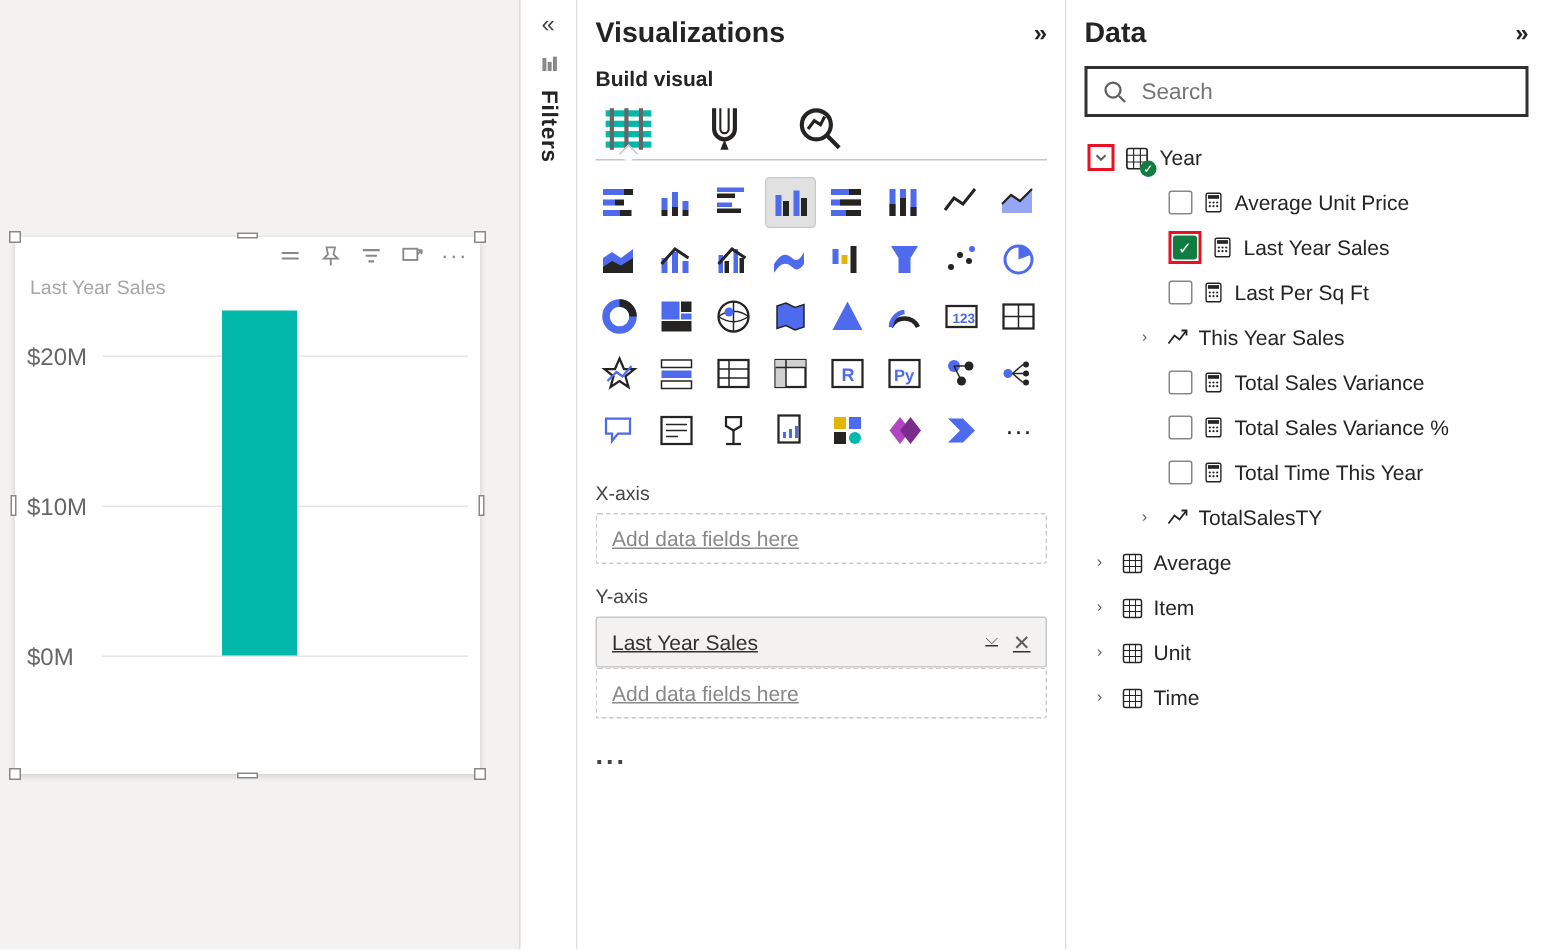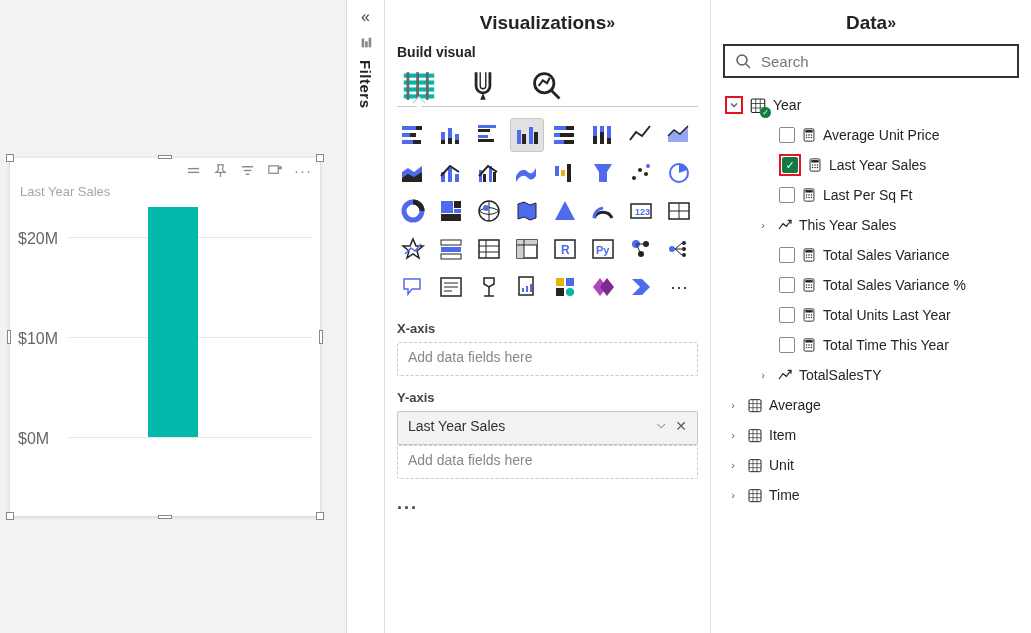--- a/index.html
+++ b/index.html
@@ -112,21 +112,21 @@
     border-right: 1px solid #ddd;
     display: flex;
     flex-direction: column;
     padding: 6px 12px 12px;
   }
   .pane.viz { width: 326px; }
   .pane.data { width: 320px; border-right: none; }
   .pane-header {
     display: flex;
     align-items: center;
-    justify-content: center;
+    justify-content: space-between;
     height: 34px;
   }
   .pane-title {
     font-size: 19px;
     font-weight: 600;
   }
   .chevron-expand { font-size: 16px; font-weight:600; }
 
   .sub-title {
     font-size: 14px;
@@ -176,30 +176,29 @@
     outline: 1px solid #c8c8c8;
   }
   .viz-icon svg { width:26px; height:26px; }
 
   
   .well-label {
     font-size: 13px;
     color: #444;
     margin-top: 14px;
     margin-bottom: 6px;
-    font-weight: bold;
   }
   .well {
     border: 1px dashed #c8c8c8;
     border-radius: 2px;
     min-height: 34px;
     padding: 6px 10px;
     font-size: 14px;
     color: #888;
-    display:flex; align-items:flex-start;
+    display:flex; align-items:center;text-decoration:underline;
   }
   .well.filled {
     border-style: solid;
     background: #f3f2f1;
     color: #323130;
     justify-content: space-between;
   }
   .pill-actions {
     display:flex; gap:10px; color:#605e5c;
   }
@@ -924,39 +923,29 @@
       <span class="indent2"></span>
       <span class="checkbox"></span>
       <span class="field-icon">
           <svg viewBox="0 0 26 26">
             <use href="#ic-calc"></use>
           </svg>
         </span>
       <span class="field-label">Total Sales Variance %</span>
     </div>
 
+
     <div class="tree-row">
       <span class="indent2"></span>
       <span class="checkbox"></span>
       <span class="field-icon">
           <svg viewBox="0 0 26 26">
             <use href="#ic-calc"></use>
           </svg>
         </span>
-      <span class="field-label">Total Units Last Year</span>
-    </div>
-
-    <div class="tree-row">
-      <span class="indent2"></span>
-      <span class="checkbox"></span>
-      <span class="field-icon">
-          <svg viewBox="0 0 26 26">
-            <use href="#ic-calc"></use>
-          </svg>
-        </span>
       <span class="field-label">Total Time This Year</span>
     </div>
 
     <div class="tree-row">
       <span class="indent1"></span>
       <span class="expand-caret">›</span>
       <span class="field-icon">
           <svg viewBox="0 0 24 24">
             <use href="#ic-hier"></use>
           </svg>

